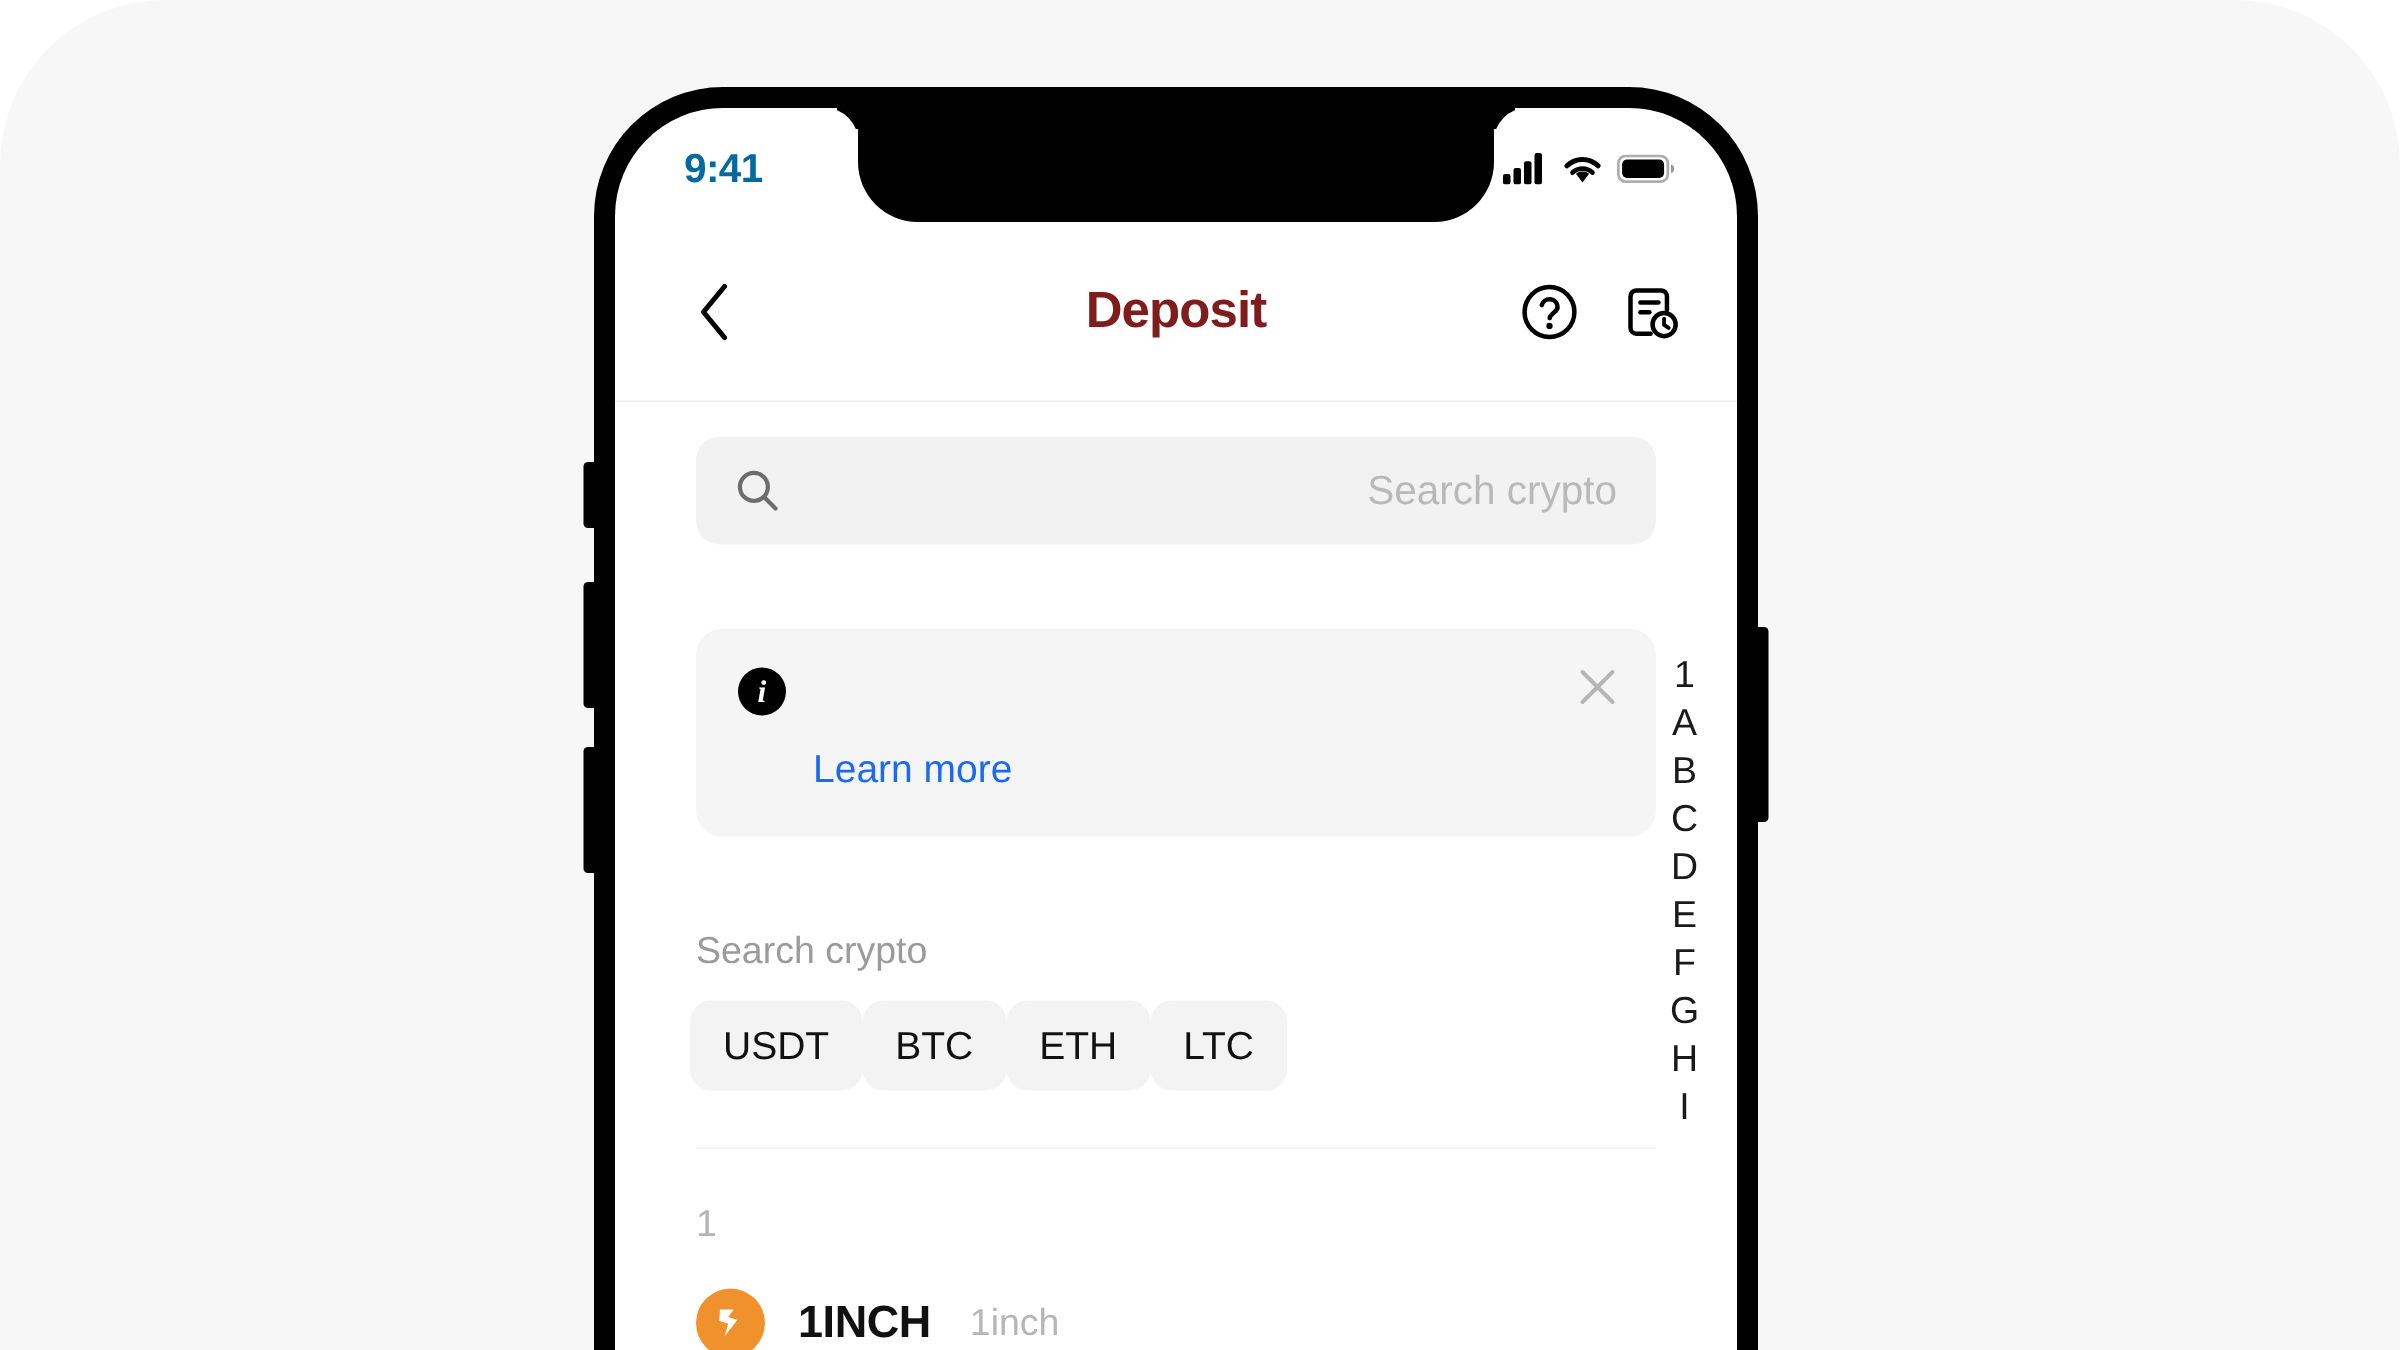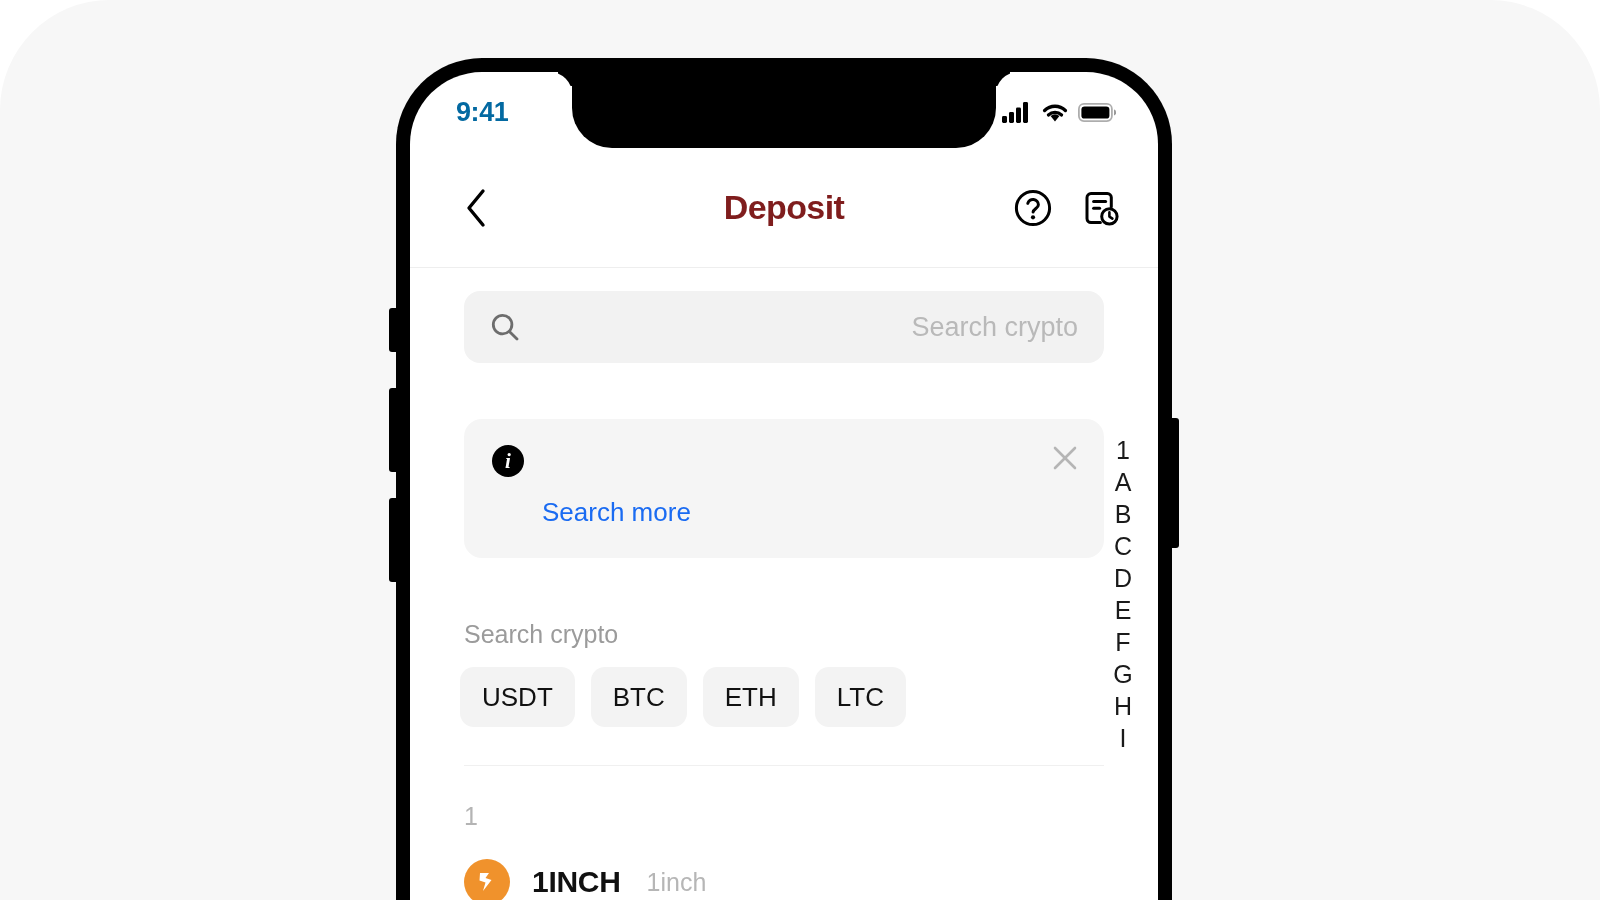--- a/index.html
+++ b/index.html
@@ -274,21 +274,21 @@
 
   
   #popular-label {
     margin: 62px 0 0 54px;
     font-size: 25px;
     color: #9b9b9b;
   }
   #popular-chips {
     margin: 18px 0 0 50px;
     display: flex;
-    gap: 16px;
+    gap: 0;
   }
   .chip {
     background: #f3f3f3;
     border-radius: 14px;
     height: 60px;
     min-width: 90px;
     padding: 0 22px;
     display: flex;
     align-items: center;
     justify-content: center;
@@ -433,21 +433,21 @@
             <circle cx="12.6" cy="12.6" r="9.3" fill="none" stroke="#6d6d6d" stroke-width="2.8"></circle>
             <line x1="19.4" y1="19.4" x2="27" y2="27" stroke="#6d6d6d" stroke-width="2.8" stroke-linecap="round"></line>
           </svg>
           <input id="search-input" type="text" placeholder="Search crypto" style="">
         </div>
 
         <div id="banner">
           <div id="banner-head">
             <div id="banner-info-icon">i</div>
           </div>
-          <div id="banner-link">Search more</div>
+          <div id="banner-link">Learn more</div>
           <div id="banner-close">
             <svg width="28" height="28" viewBox="0 0 28 28">
               <line x1="4" y1="4" x2="24" y2="24" stroke="#b5b5b5" stroke-width="2.6" stroke-linecap="round"></line>
               <line x1="24" y1="4" x2="4" y2="24" stroke="#b5b5b5" stroke-width="2.6" stroke-linecap="round"></line>
             </svg>
           </div>
         </div>
 
         <div id="popular-label">Search crypto</div>
         <div id="popular-chips">

